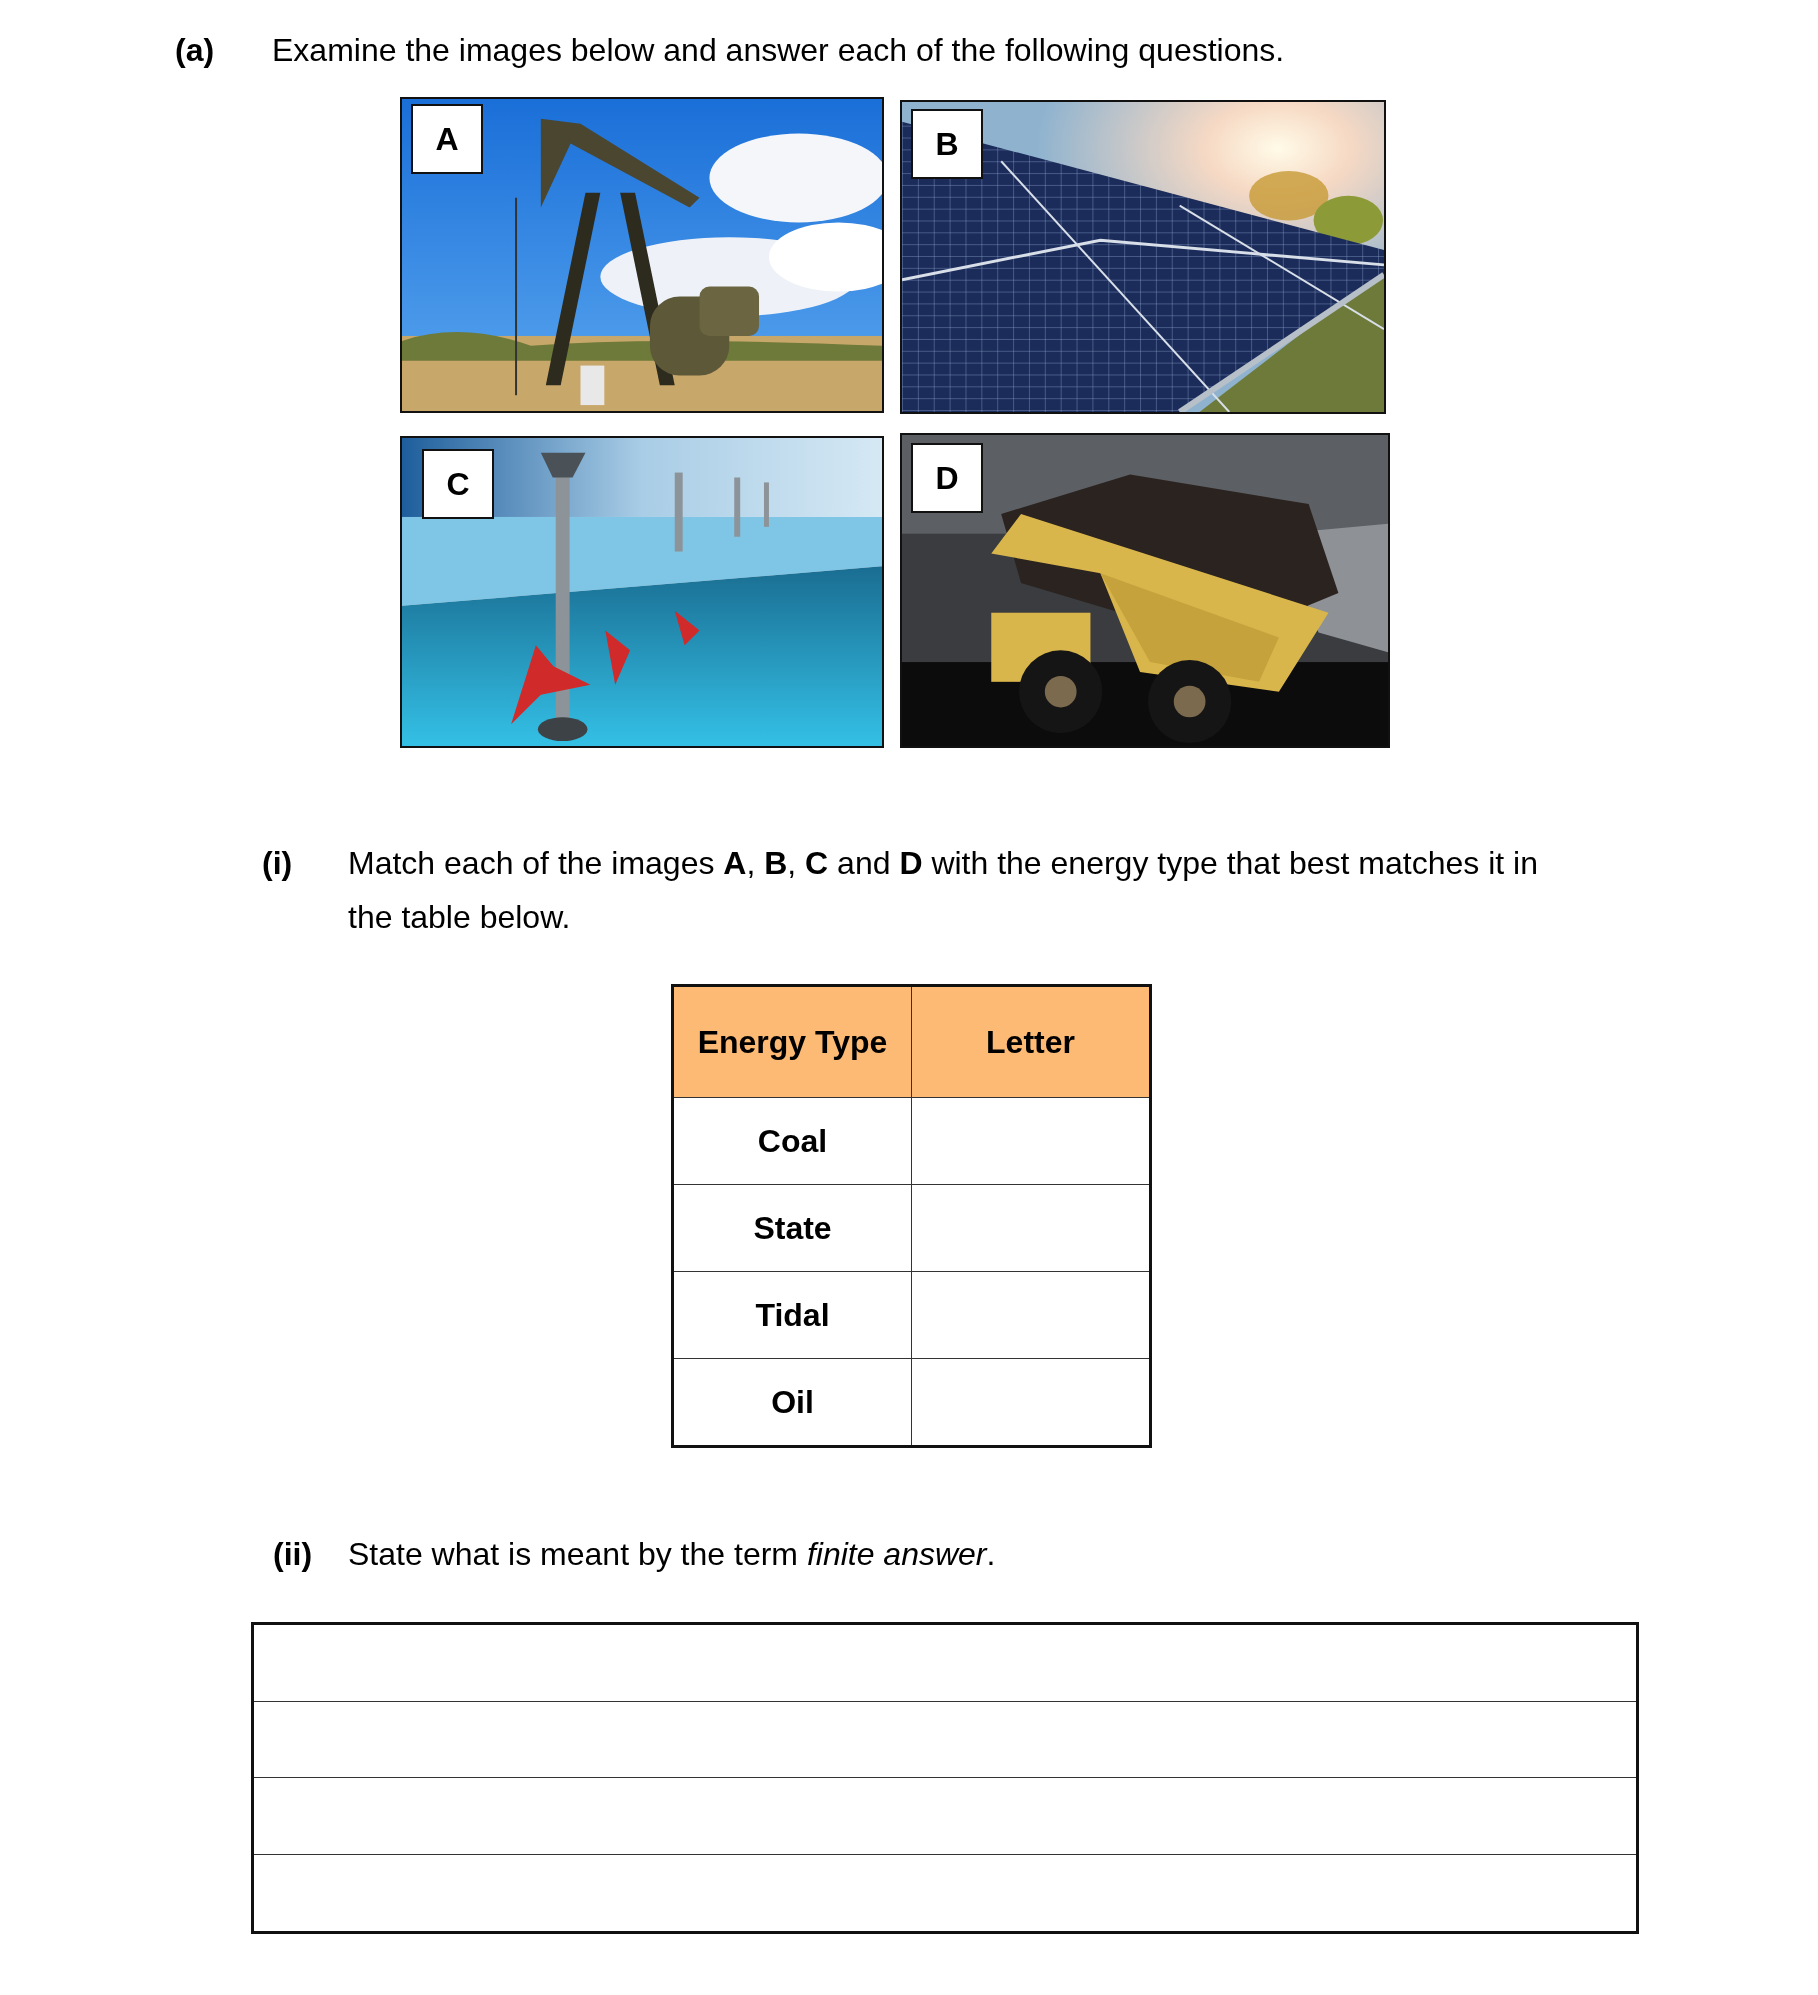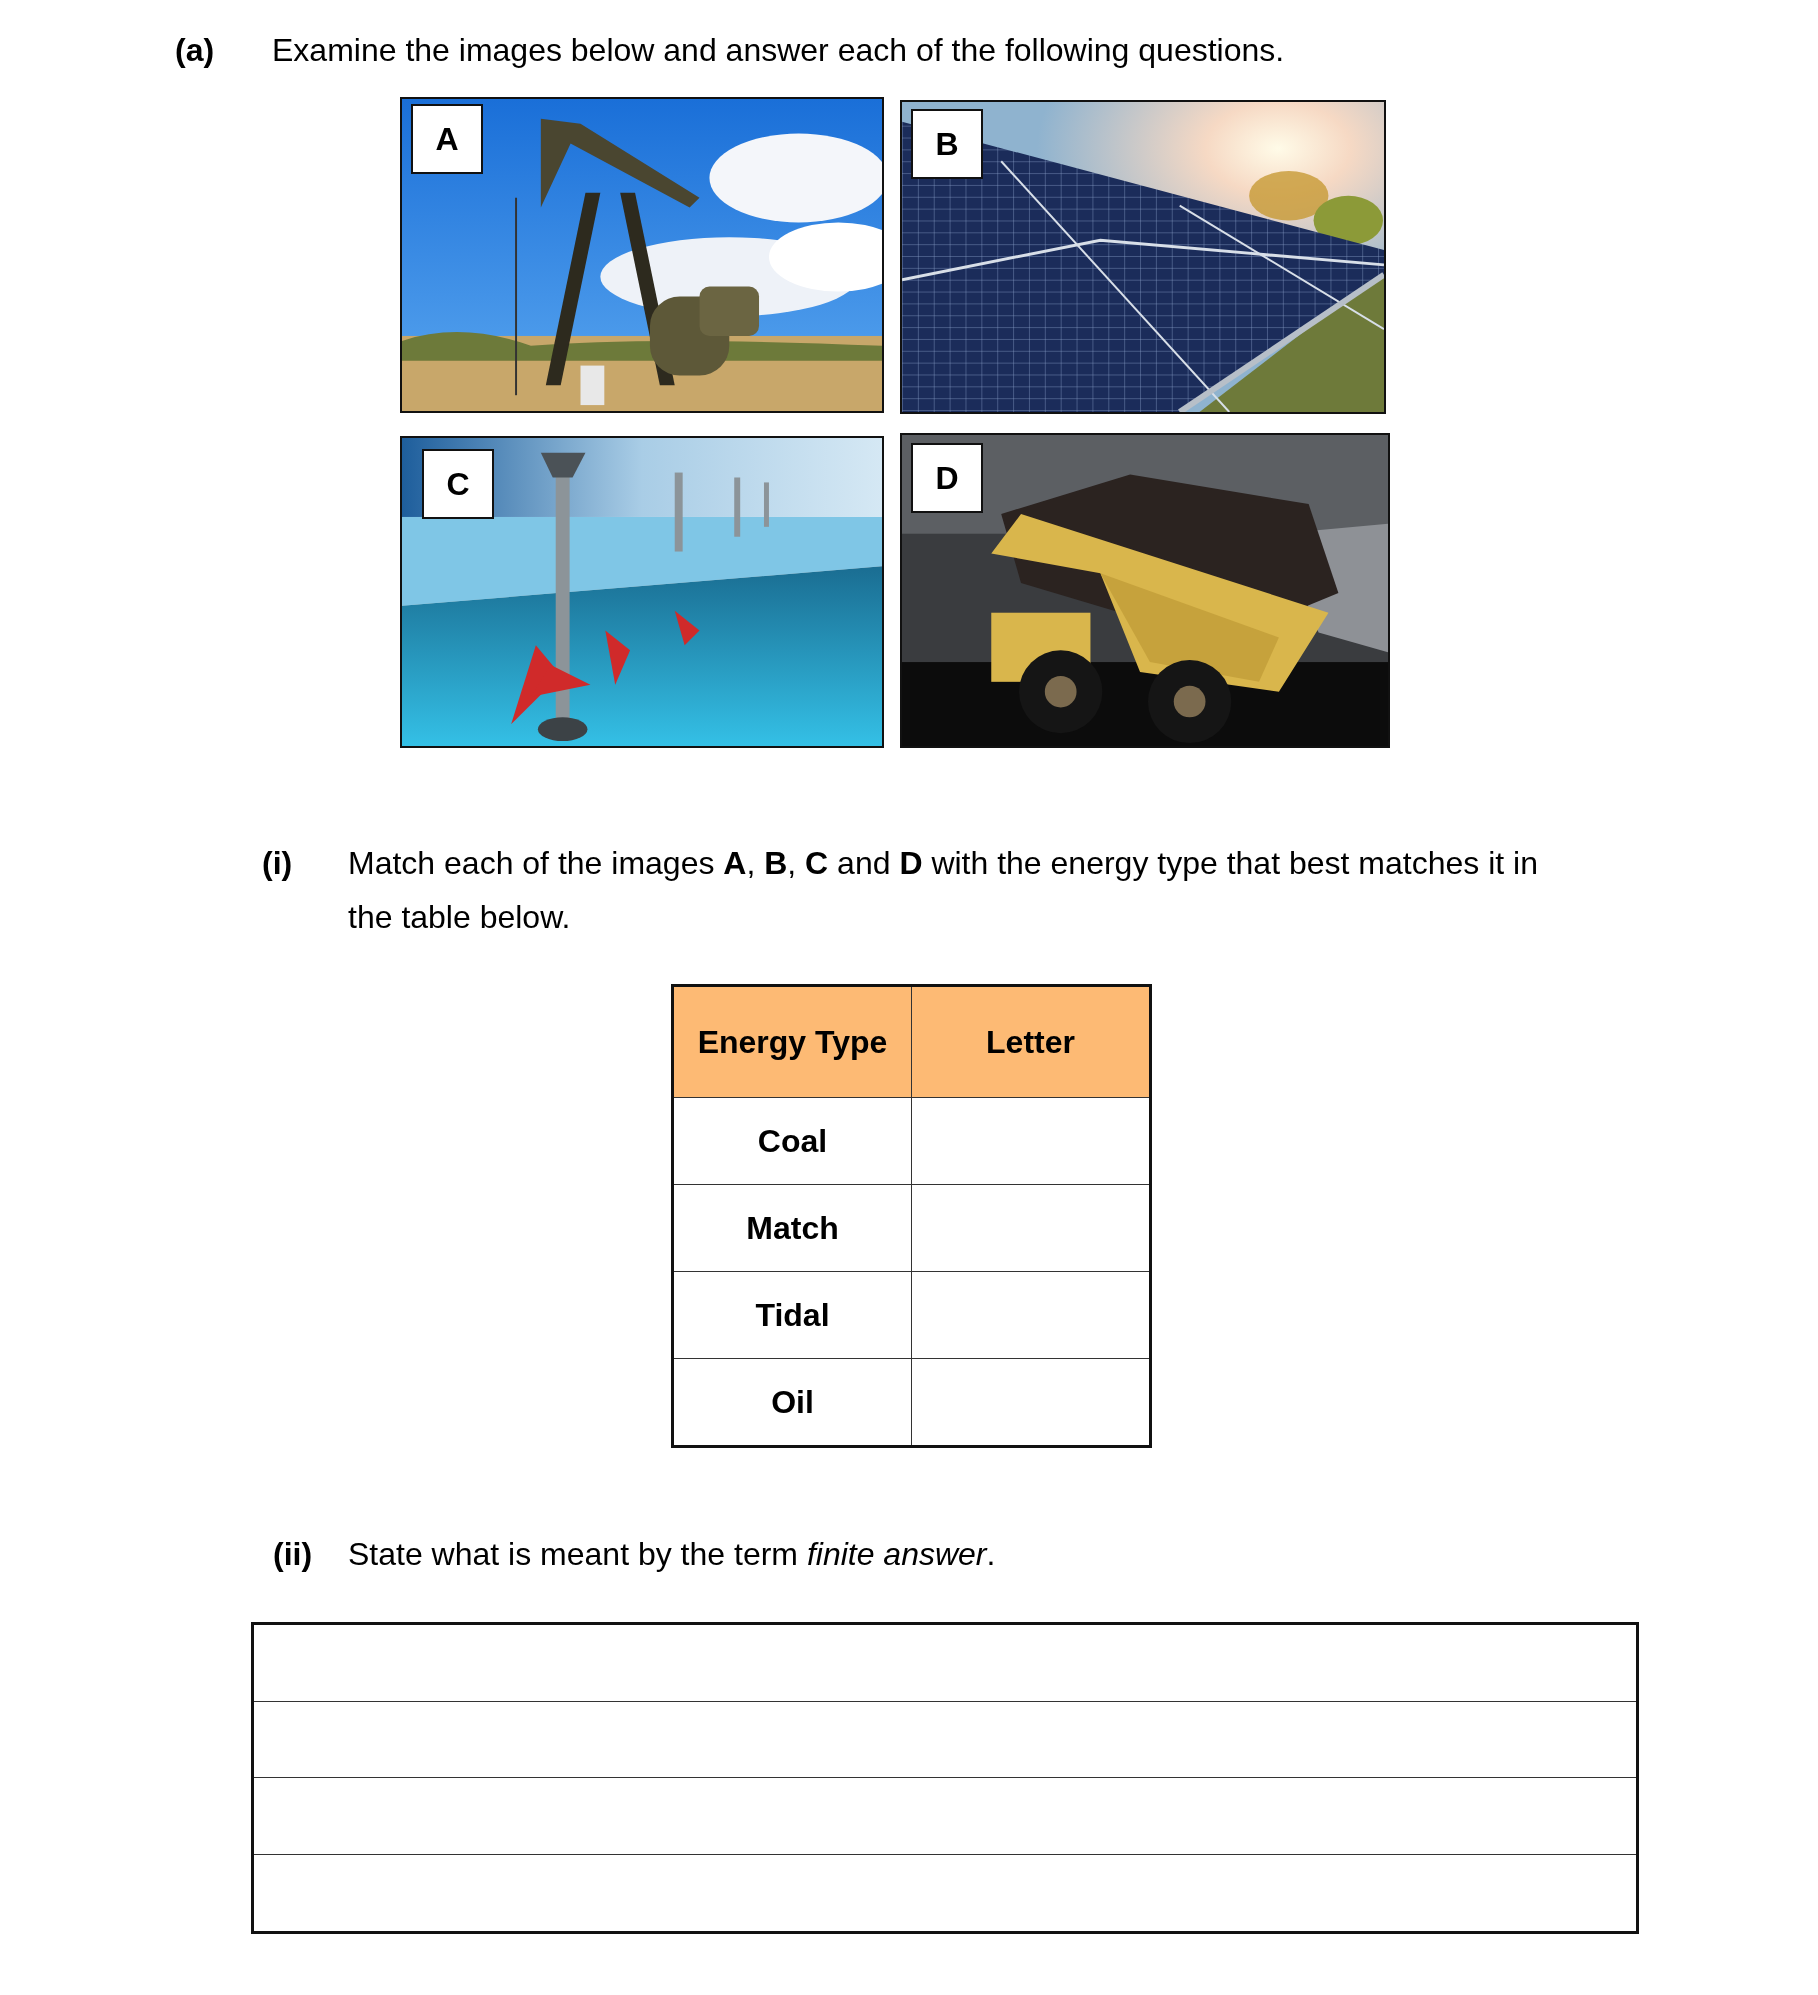--- a/index.html
+++ b/index.html
@@ -161,21 +161,21 @@
       <th>Energy Type</th>
       <th>Letter</th>
     </tr>
   </thead>
   <tbody>
     <tr>
       <td>Coal</td>
       <td></td>
     </tr>
     <tr>
-      <td>Match</td>
+      <td>State</td>
       <td></td>
     </tr>
     <tr>
       <td>Tidal</td>
       <td></td>
     </tr>
     <tr>
       <td>Oil</td>
       <td></td>
     </tr>

